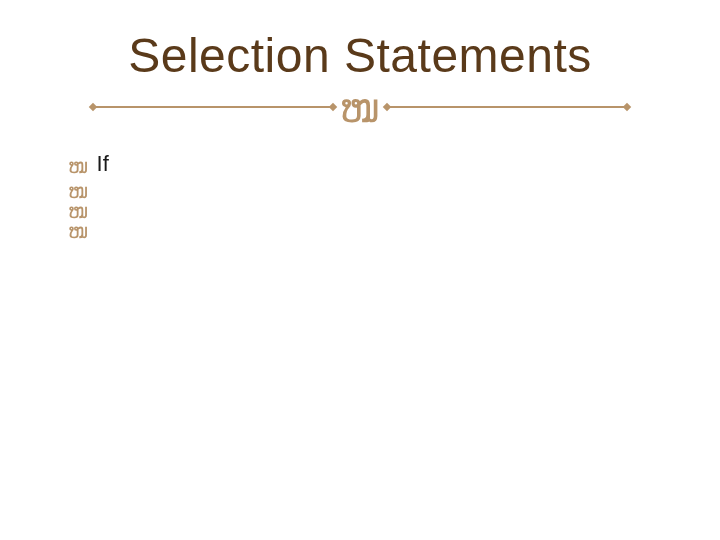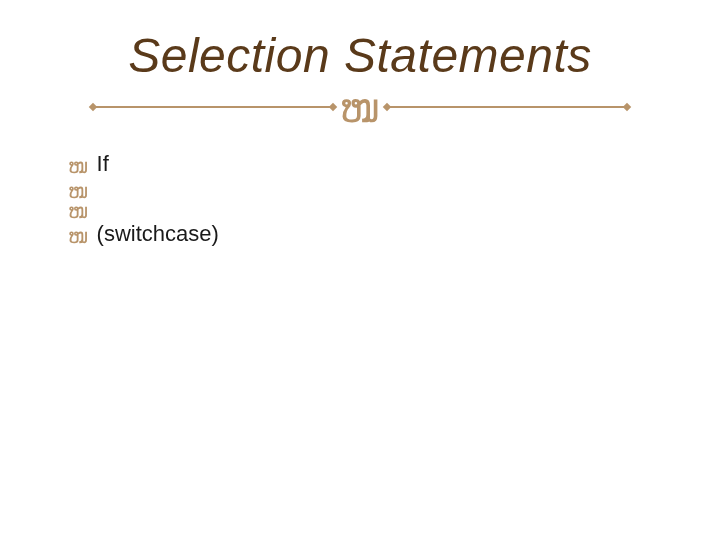--- a/index.html
+++ b/index.html
@@ -16,21 +16,20 @@
     height: 100%;
     padding: 28px 60px 40px 60px;
   }
   .title {
     font-size: 48px;
     font-weight: 400;
     color: #5a3a1a;
     text-align: center;
     letter-spacing: 0.5px;
     margin-bottom: 8px;
-    font-style: italic;
   }
   .divider-row {
     display: flex;
     align-items: center;
     justify-content: center;
     gap: 0;
     margin-top: -4px;
     margin-bottom: 22px;
   }
   .divider-line {
@@ -100,16 +99,15 @@
       <span>If</span>
     </li>
     <li class="list-item">
       <span class="bullet">ໜ</span>
     </li>
     <li class="list-item">
       <span class="bullet">ໜ</span>
     </li>
     <li class="list-item">
       <span class="bullet">ໜ</span>
-      <span>(switchcase)</span>
     </li>
   </ul>
 </div>
 
 </body></html>

